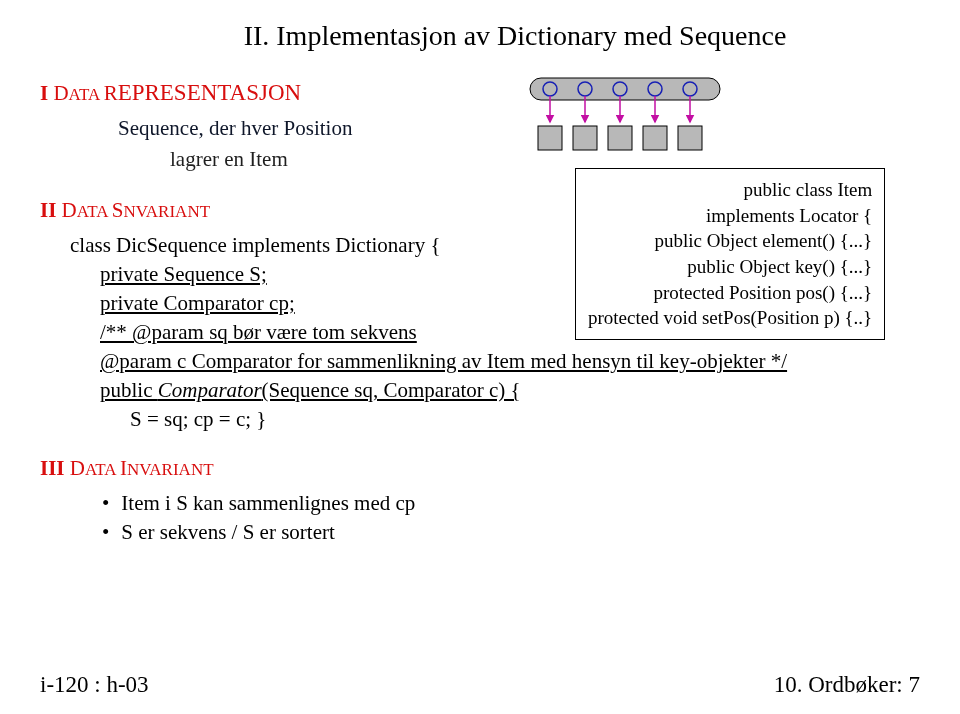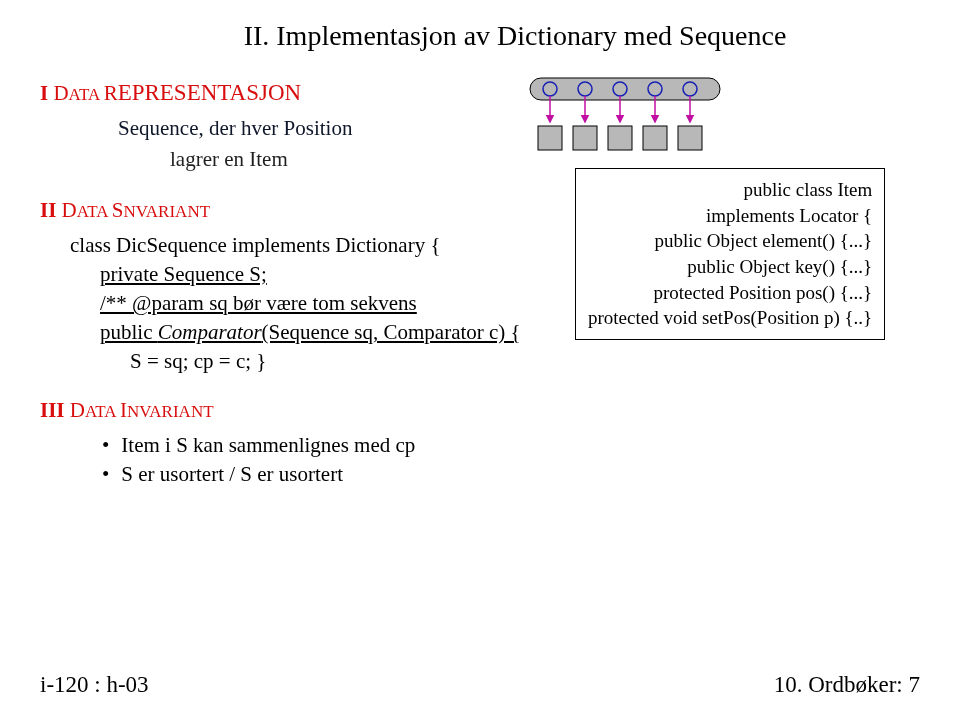--- a/index.html
+++ b/index.html
@@ -92,33 +92,35 @@
 </div>
 <div class="line indent-1 blue-text">Sequence, der hver Position</div>
 <div class="line indent-2 dark-text" style="margin-top:6px">lagrer en Item</div>
 
 <div class="section-heading sect2">
   <span class="num red-text">II</span><span class="red-text"> D</span><span class="red-text" style="font-size:17px">ATA </span><span class="red-text">S</span><span class="red-text" style="font-size:17px">NVARIANT</span>
 </div>
 <div class="code-block">
   <div class="cl">class DicSequence implements Dictionary {</div>
   <div class="cl m1">private Sequence S;</div>
+  <div class="cl m1">private Comparator cp;</div>
   <div class="cl m1">/**  @param sq bør være tom sekvens</div>
+  <div class="cl m1">       @param c Comparator for sammenlikning av Item med hensyn til key-objekter */</div>
   <div class="cl m1">
     <span>public </span><span class="ital">Comparator</span><span>(Sequence sq, Comparator c) {</span>
   </div>
   <div class="cl m2">S = sq; cp = c; }</div>
 </div>
 
 <div class="section-heading sect3">
   <span class="num red-text">III</span><span class="red-text"> D</span><span class="red-text" style="font-size:17px">ATA </span><span class="red-text">I</span><span class="red-text" style="font-size:17px">NVARIANT</span>
 </div>
 <div class="bullets">
   <div class="b-item">Item i S kan sammenlignes med cp</div>
-  <div class="b-item">S er usortert  /  S er usortert</div>
+  <div class="b-item">S er sekvens  /  S er sortert</div>
 </div>
 
 <svg class="diagram" width="240" height="90">
 
   <rect x="10" y="6" width="190" height="22" rx="11" ry="11" fill="#b8b8b8" stroke="#000" stroke-width="1"></rect>
 
   <circle cx="30" cy="17" r="7" fill="none" stroke="#1720b5" stroke-width="1.5"></circle>
   <circle cx="65" cy="17" r="7" fill="none" stroke="#1720b5" stroke-width="1.5"></circle>
   <circle cx="100" cy="17" r="7" fill="none" stroke="#1720b5" stroke-width="1.5"></circle>
   <circle cx="135" cy="17" r="7" fill="none" stroke="#1720b5" stroke-width="1.5"></circle>

